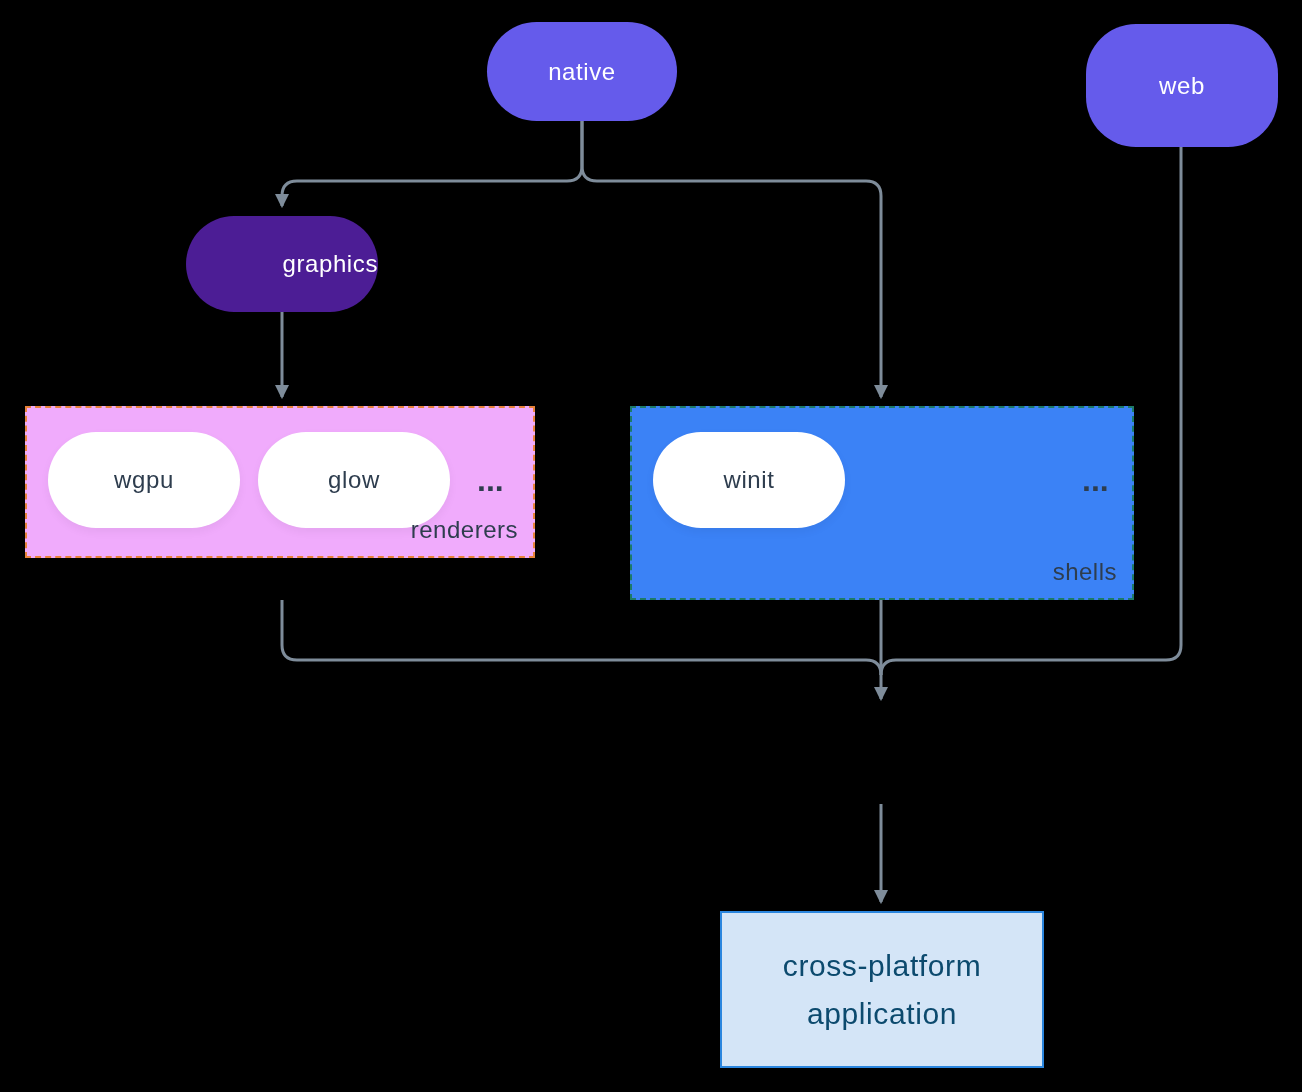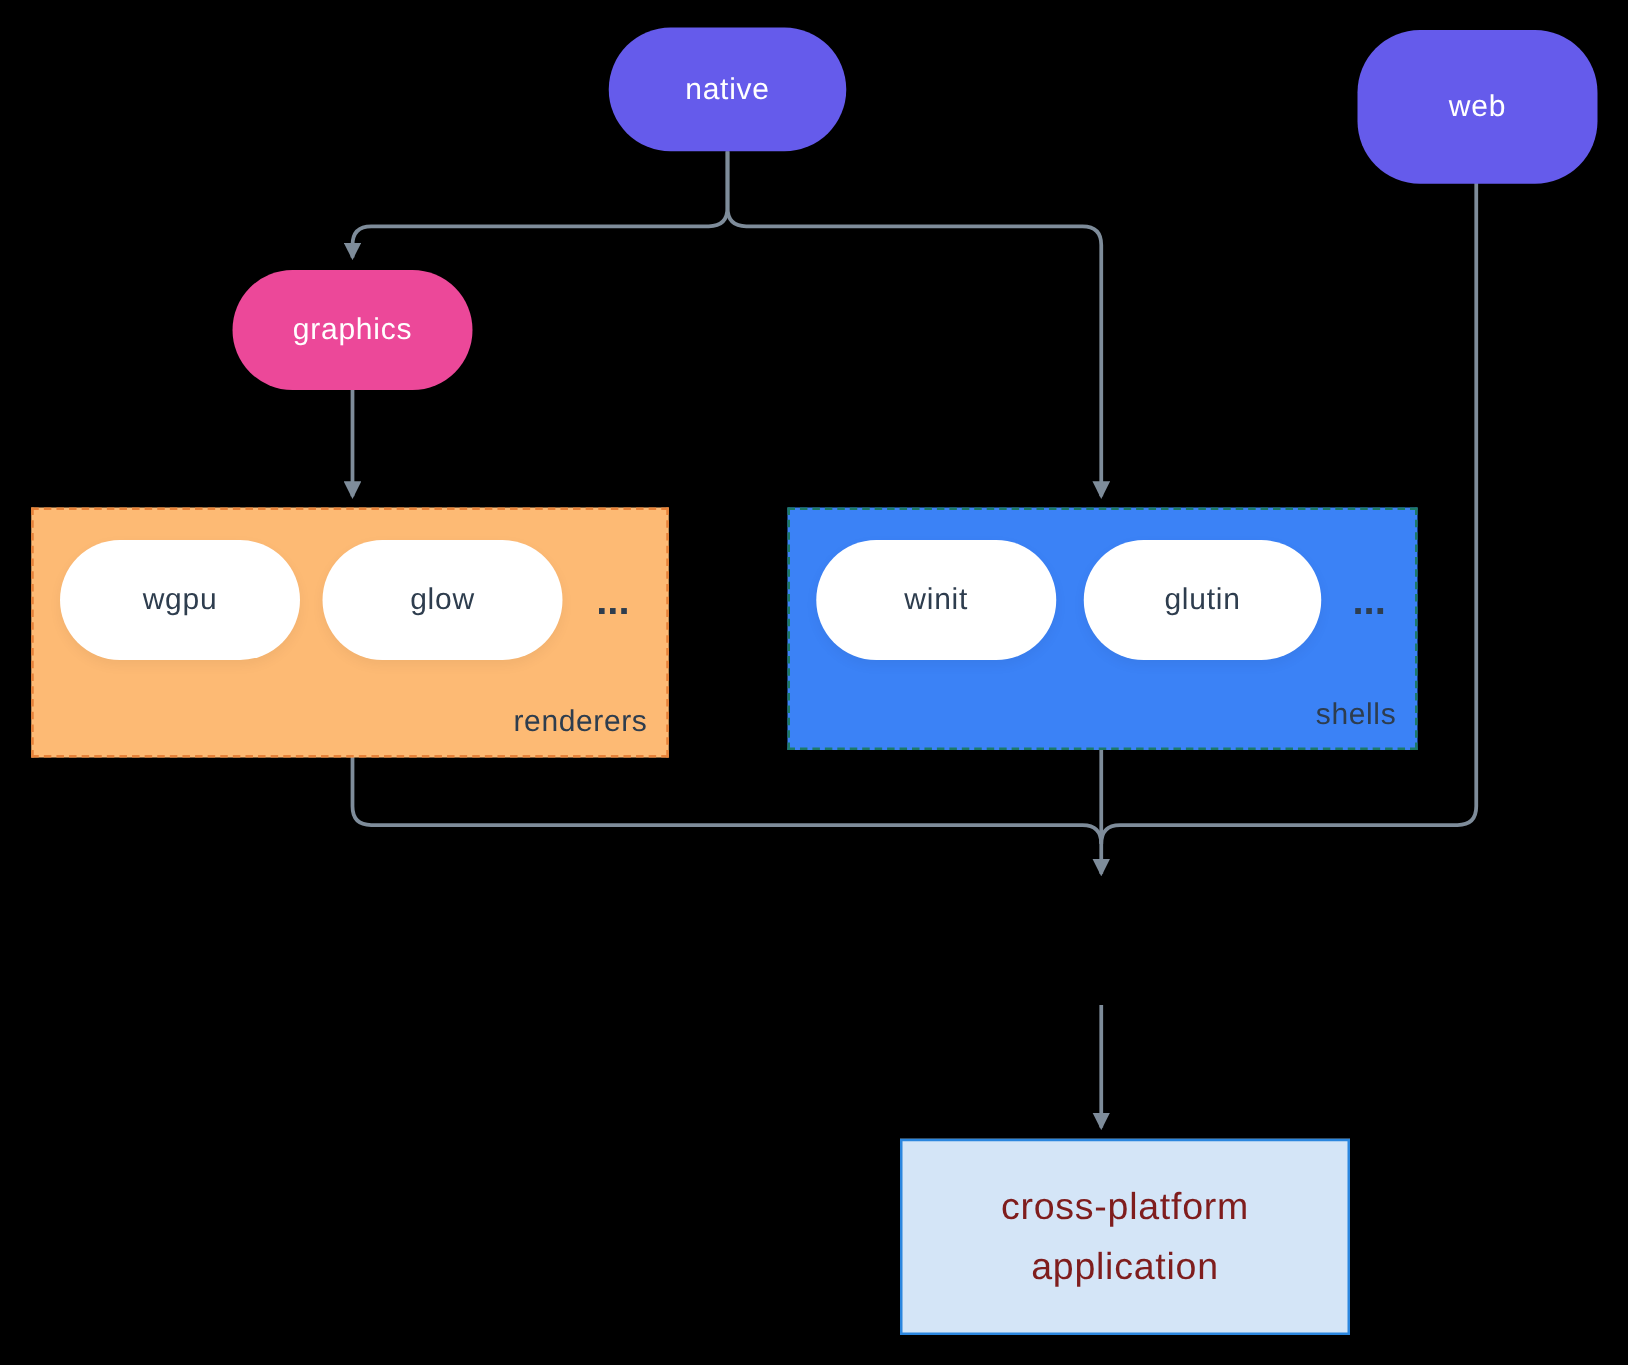--- a/index.html
+++ b/index.html
@@ -7,31 +7,31 @@
     position:relative; width:1302px; height:1092px;
     background:#000000; overflow:hidden;
     font-family:"Liberation Sans", sans-serif;
   }
   .connectors { position:absolute; left:0; top:0; width:1302px; height:1092px; }
   .pill {
     position:absolute; display:flex; align-items:center; justify-content:center;
     border-radius:50px; font-size:24px; letter-spacing:0.6px;
   }
   .pill.purple { background:#655BEB; color:#ffffff; }
-  .pill.orange { background:#ec4899; color:#ffffff; }
+  .pill.orange { background:#4c1d95; color:#ffffff;justify-content:flex-end; }
   .pill.blue   { background:#2B89D9; color:#ffffff; }
   .pill.white  { background:#ffffff; color:#2E3D4E; box-shadow:0 4px 10px rgba(0,0,0,0.05); }
 
   .pill.native   { left:487px; top:22px;  width:190px; height:99px; }
   .pill.web      { left:1086px; top:24px; width:192px; height:123px; }
   .pill.graphics { left:186px; top:216px; width:192px; height:96px; }
   .pill.iced     { left:787px; top:708px; width:190px; height:96px; }
 
   .group { position:absolute; border:2px dashed; box-sizing:border-box; }
-  .group.renderers { left:25px;  top:406px; width:510px; height:200px; background:#fdba74; border-color:#E8833A; }
+  .group.renderers { left:25px;  top:406px; width:510px; height:152px; background:#f0abfc; border-color:#E8833A; }
   .group.shells    { left:630px; top:406px; width:504px; height:194px; background:#3b82f6; border-color:#1D7A68; }
 
   .group .pill { top:24px; width:192px; height:96px; }
   .pill.wgpu   { left:21px;  }
   .pill.glow   { left:231px; }
   .pill.winit  { left:21px;  }
   .pill.glutin { left:235px; width:190px; }
 
   .ellipsis {
     position:absolute; top:24px; height:96px; display:flex; align-items:center;
@@ -39,24 +39,24 @@
   }
   .ellipsis.renderers-e { left:450px; }
   .ellipsis.shells-e    { left:450px; }
 
   .group-label {
     position:absolute; right:15px; bottom:12px;
     font-size:24px; color:#2E3D4E; letter-spacing:0.5px;margin-top:47px;
   }
 
   .app-box {
-    position:absolute; left:720px; top:911px; width:360px; height:157px;
+    position:absolute; left:720px; top:911px; width:324px; height:157px;
     box-sizing:border-box; background:#D4E5F7; border:2px solid #2B86DE;
     display:flex; flex-direction:column; align-items:center; justify-content:center;
-    color:#7f1d1d; font-size:30px; line-height:48px; letter-spacing:0.6px;
+    color:#0c4a6e; font-size:30px; line-height:48px; letter-spacing:0.6px;
   }
 </style>
 </head>
 <body>
 
 <div class="canvas">
 
   <svg class="connectors" viewBox="0 0 1302 1092" xmlns="http://www.w3.org/2000/svg">
     <defs>
       <marker id="arrow" viewBox="0 0 10 10" refX="8.5" refY="5" markerWidth="4.7" markerHeight="4.7" orient="auto-start-reverse">
@@ -94,23 +94,20 @@
       <span>glow</span>
     </div>
     <div class="ellipsis renderers-e">...</div>
     <div class="group-label">renderers</div>
   </div>
 
   <div class="group shells">
     <div class="pill white winit">
       <span>winit</span>
     </div>
-    <div class="pill white glutin">
-      <span>glutin</span>
-    </div>
     <div class="ellipsis shells-e">...</div>
     <div class="group-label">shells</div>
   </div>
 
 
   <div class="app-box">
     <div>cross-platform</div>
     <div>application</div>
   </div>
 

